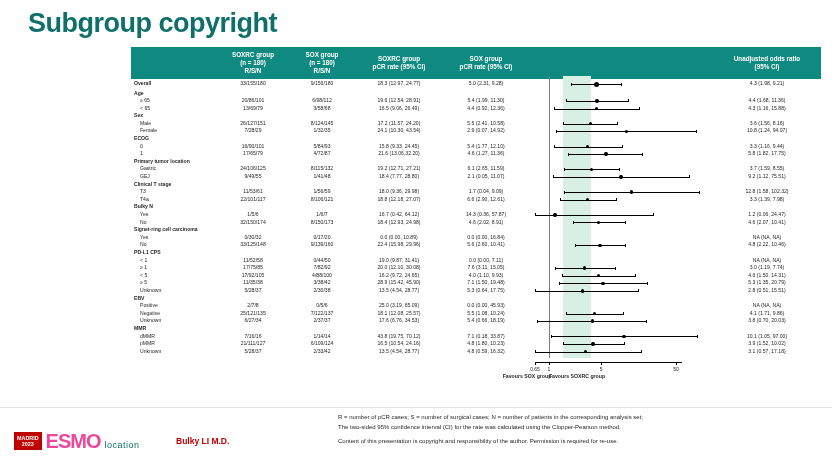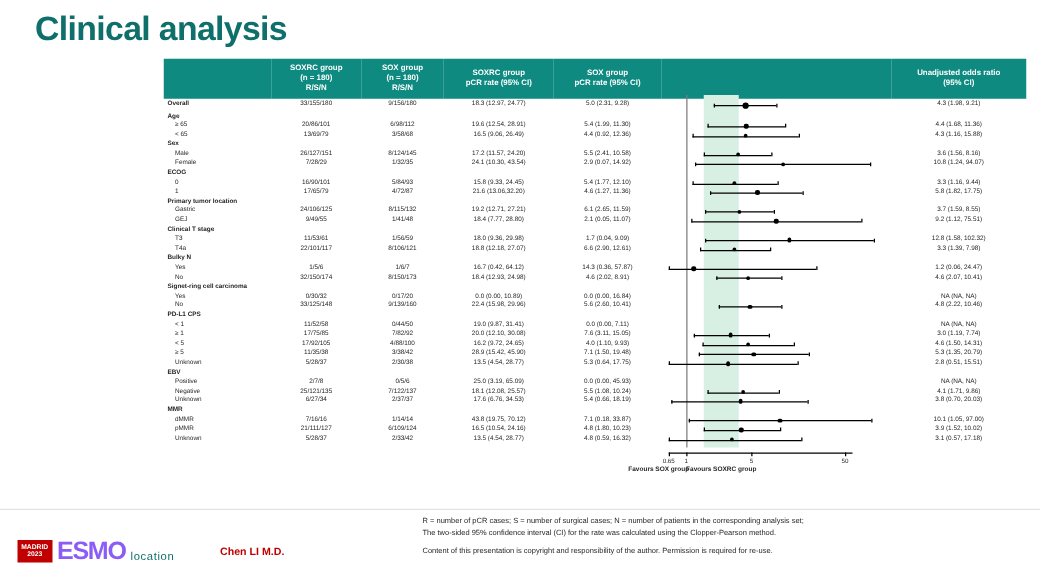--- a/index.html
+++ b/index.html
@@ -150,41 +150,41 @@
     color: #fff;
     font-size: 5.4px;
     font-weight: bold;
     line-height: 1.15;
     padding: 3px 3px;
     text-align: center;
   }
   .esmo-word {
     font-size: 20px;
     font-weight: bold;
-    color: #8b5cf6;
+    color: #ec4899;
     letter-spacing: -1px;
     line-height: 0.85;
   }
   .congress-word {
     font-size: 9px;
     color: #0f6f6a;
     letter-spacing: 0.5px;
     line-height: 1;
   }
   .hr-line {
     position: absolute;
     left: 0; bottom: 52px;
     width: 832px; height: 1px;
     background: #e3e3e3;
   }
 </style>
 </head>
 <body>
 
-<div class="slide-title">Clinical analysis</div>
+<div class="slide-title">Subgroup copyright</div>
 
 <div class="table-wrap">
   <table class="fp">
     <colgroup>
       <col class="c-lbl">
         <col class="c-srxc">
         <col class="c-sox">
         <col class="c-pcr1">
         <col class="c-pcr2">
         <col class="c-plot">
@@ -1076,17 +1076,17 @@
   <div class="madrid-box">
     <div>MADRID</div>
     <div>2023</div>
   </div>
   <div>
     <div class="esmo-word">ESMO</div>
   </div>
   <div class="congress-word">location</div>
 </div>
 
-<div class="presenter">Chen LI M.D.</div>
+<div class="presenter">Bulky LI M.D.</div>
 
 <div class="footnote" style="bottom:38px">R = number of pCR cases; S = number of surgical cases; N = number of patients in the corresponding analysis set;</div>
 <div class="footnote" style="bottom:28px">The two-sided 95% confidence interval (CI) for the rate was calculated using the Clopper-Pearson method.</div>
 <div class="footnote red" style="bottom:14px">Content of this presentation is copyright and responsibility of the author. Permission is required for re-use.</div>
 
 </body></html>

